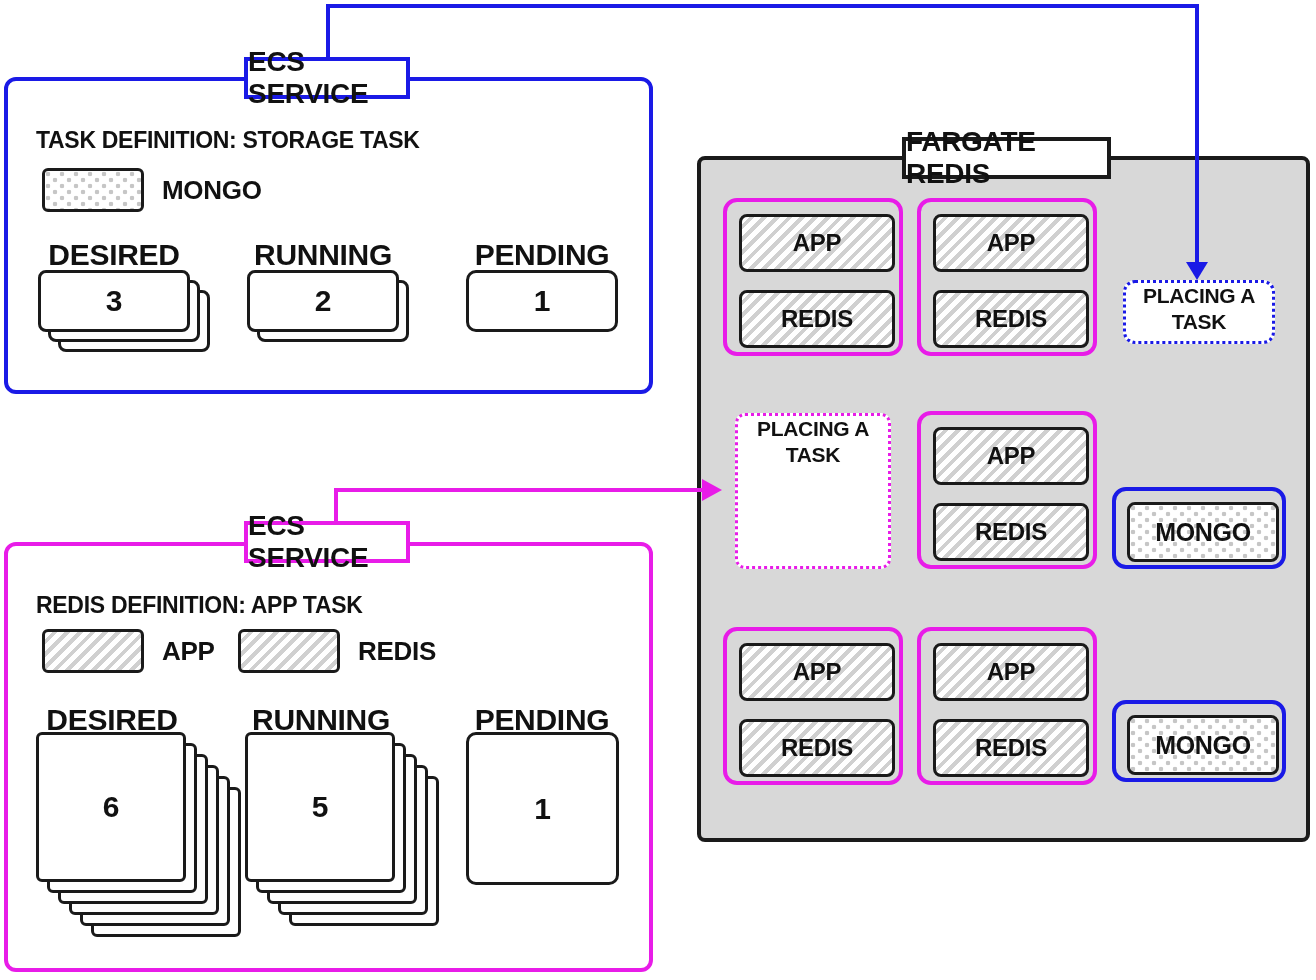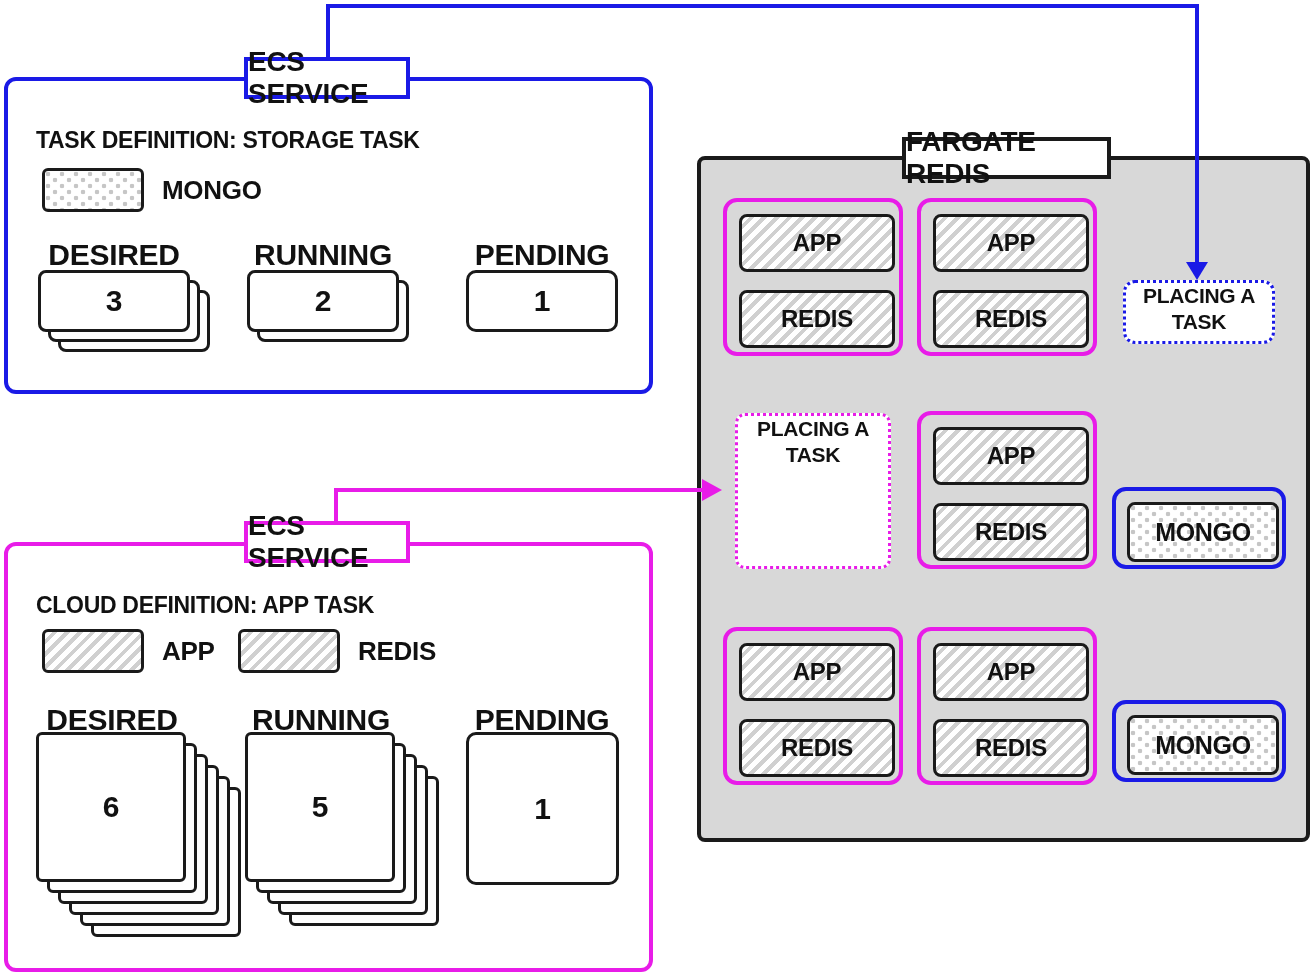--- a/index.html
+++ b/index.html
@@ -105,21 +105,21 @@
   <div class="abs" style="left:466px;top:270px;width:152px;height:62px;">
     <div class="card small single" style="left:0;top:0;">
       <span>1</span>
     </div>
   </div>
 
   <div class="abs panel magenta" style="left:4px;top:542px;width:649px;height:430px;"></div>
   <div class="abs titlebox magenta" style="left:244px;top:521px;width:166px;height:42px;">
     <span>ECS SERVICE</span>
   </div>
-  <div class="abs heading" style="left:36px;top:592px;">CLOUD DEFINITION: APP TASK</div>
+  <div class="abs heading" style="left:36px;top:592px;">REDIS DEFINITION: APP TASK</div>
 
   <div class="abs swatch hatch" style="left:42px;top:629px;width:102px;height:44px;"></div>
   <div class="abs swatch-label" style="left:162px;top:629px;height:44px;">APP</div>
   <div class="abs swatch hatch" style="left:238px;top:629px;width:102px;height:44px;"></div>
   <div class="abs swatch-label" style="left:358px;top:629px;height:44px;">REDIS</div>
 
   <div class="abs collabel" style="left:36px;top:703px;width:152px;">DESIRED</div>
   <div class="abs collabel" style="left:245px;top:703px;width:152px;">RUNNING</div>
   <div class="abs collabel" style="left:466px;top:703px;width:152px;">PENDING</div>
 

